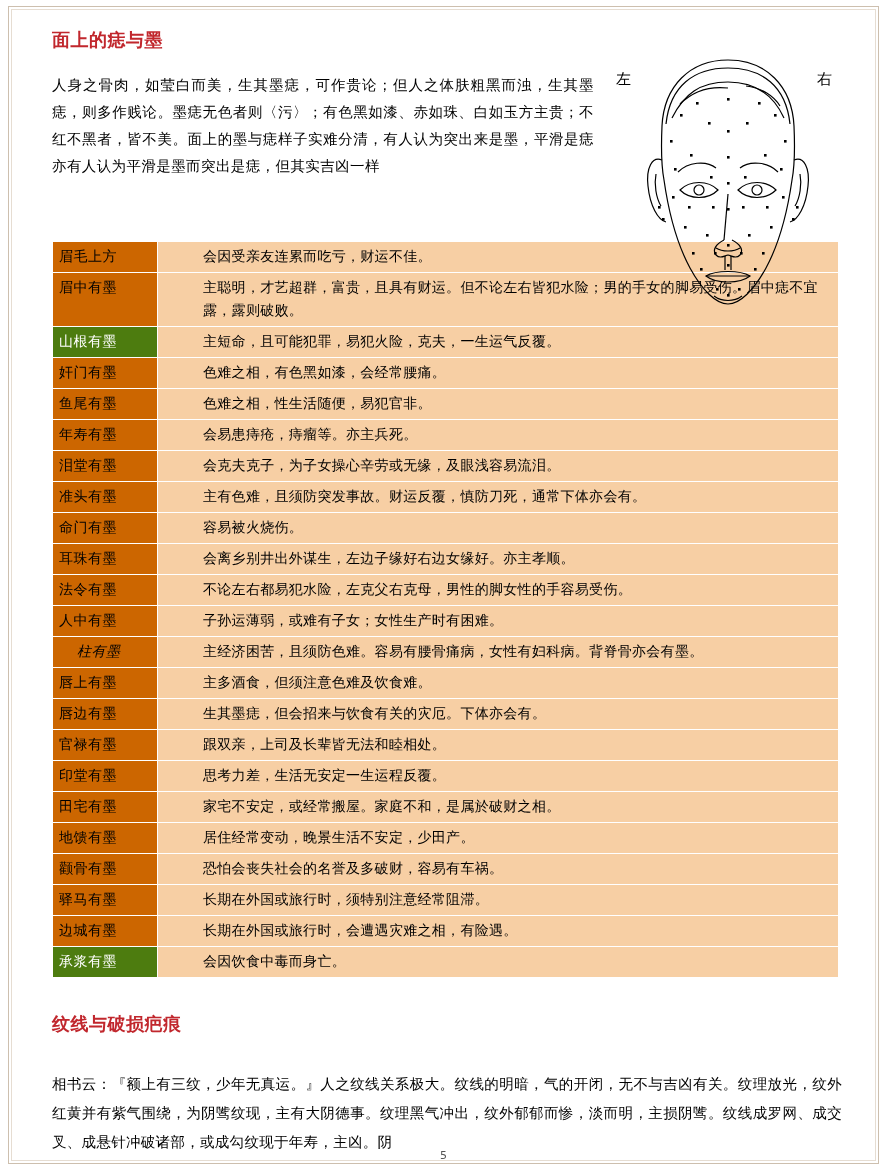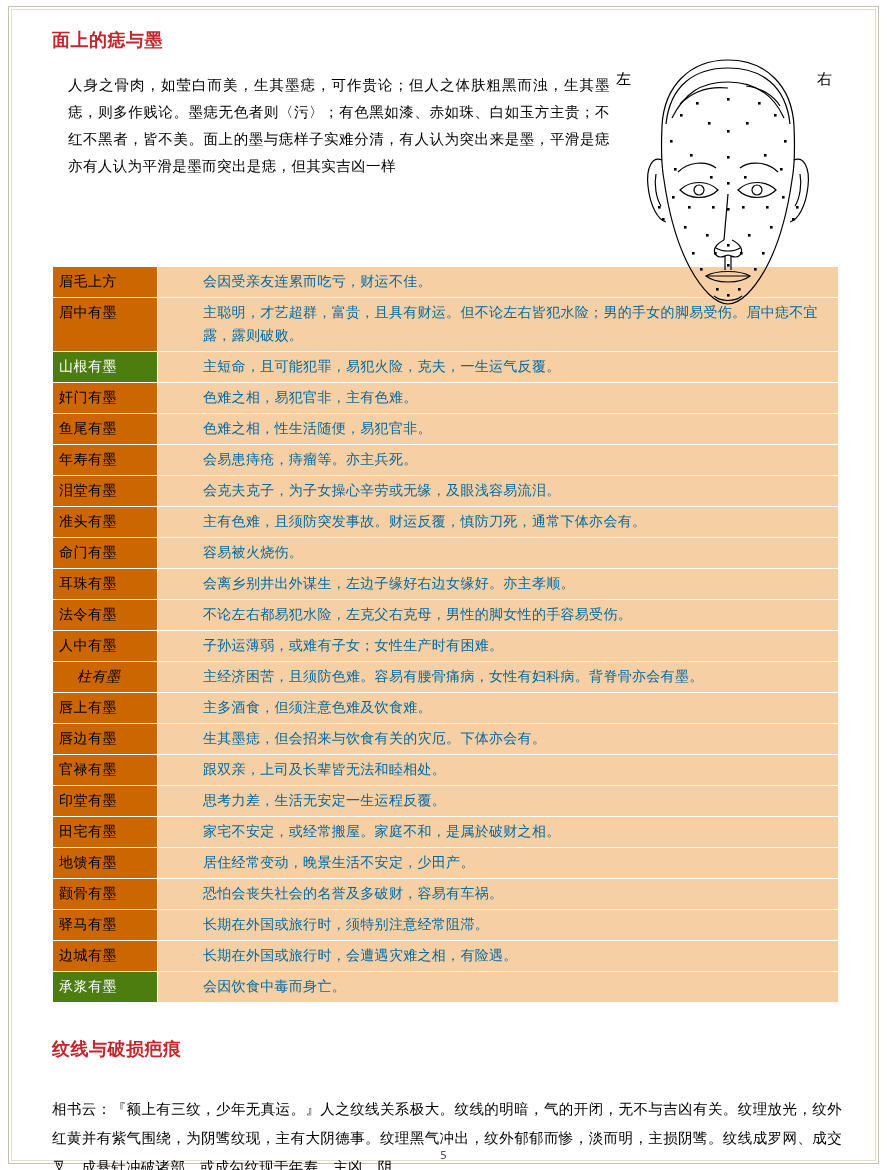--- a/index.html
+++ b/index.html
@@ -41,41 +41,41 @@
     font-weight: bold;
     margin: 0 0 20px 0;
     letter-spacing: 0.5px;
   }
   .intro-para {
     width: 542px;
     font-size: 14.5px;
     line-height: 27px;
     text-align: justify;
     letter-spacing: 0.4px;
-    margin: 16px;
+    margin: 0;
   }
   
   .face-wrap {
     position: absolute;
     right: 0px; top: 18px;
     width: 232px;
     height: 280px;
   }
   .face-label {
     position: absolute;
     font-size: 15px;
     color: #000;
   }
   .face-label.left { left: 6px; top: 24px; }
   .face-label.right { right: 10px; top: 24px; }
   .face-svg { position: absolute; left: 18px; top: 10px; }
 
   
   .mole-table {
-    margin-top: 86px;
+    margin-top: 61px;
     border-collapse: collapse;
     width: 787px;
     table-layout: fixed;
   }
   .mole-table td {
     border: 1px solid #ffffff;
     padding: 3px 6px 4px 6px;
     font-size: 14px;
     line-height: 23px;
     vertical-align: top;
@@ -84,21 +84,21 @@
     width: 105px;
     background: #cc6600;
     color: #000;
     text-align: left;
     white-space: nowrap;
     letter-spacing: 0.5px;
   }
   .mole-table td.key.indent { text-indent: 18px; font-style: italic; }
   .mole-table td.val {
     background: #f7cfa4;
-    color: #0369a1;
+    color: #000000;
     letter-spacing: 0.3px;
     padding-left: 45px;
   }
   .mole-table tr.dark td.key { background: #4d7c0f; color: #ffffff; }
   .mole-table tr.dark td.val { background: #f7cfa4; }
 
   .section-two {
     margin-top: 34px;
   }
   .section-two h2 { margin-bottom: 34px; }
@@ -227,21 +227,21 @@
       <tr class="">
         <td class="key">眉中有墨</td>
         <td class="val">主聪明，才艺超群，富贵，且具有财运。但不论左右皆犯水险；男的手女的脚易受伤。眉中痣不宜露，露则破败。</td>
       </tr>
       <tr class="dark">
         <td class="key">山根有墨</td>
         <td class="val">主短命，且可能犯罪，易犯火险，克夫，一生运气反覆。</td>
       </tr>
       <tr class="">
         <td class="key">奸门有墨</td>
-        <td class="val">色难之相，易犯官非，主有色难。</td>
+        <td class="val">色难之相，有色黑如漆，会经常腰痛。</td>
       </tr>
       <tr class="">
         <td class="key">鱼尾有墨</td>
         <td class="val">色难之相，性生活随便，易犯官非。</td>
       </tr>
       <tr class="">
         <td class="key">年寿有墨</td>
         <td class="val">会易患痔疮，痔瘤等。亦主兵死。</td>
       </tr>
       <tr class="">

